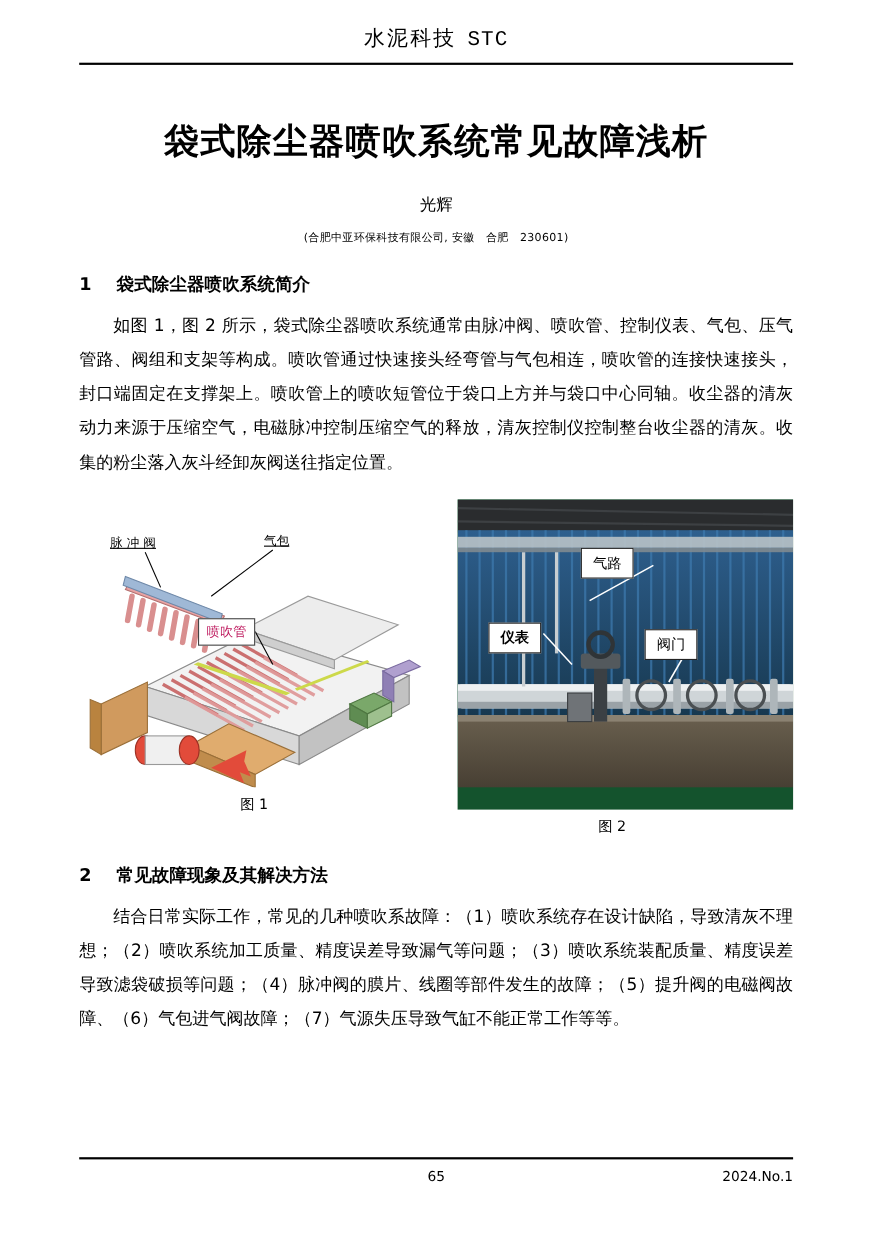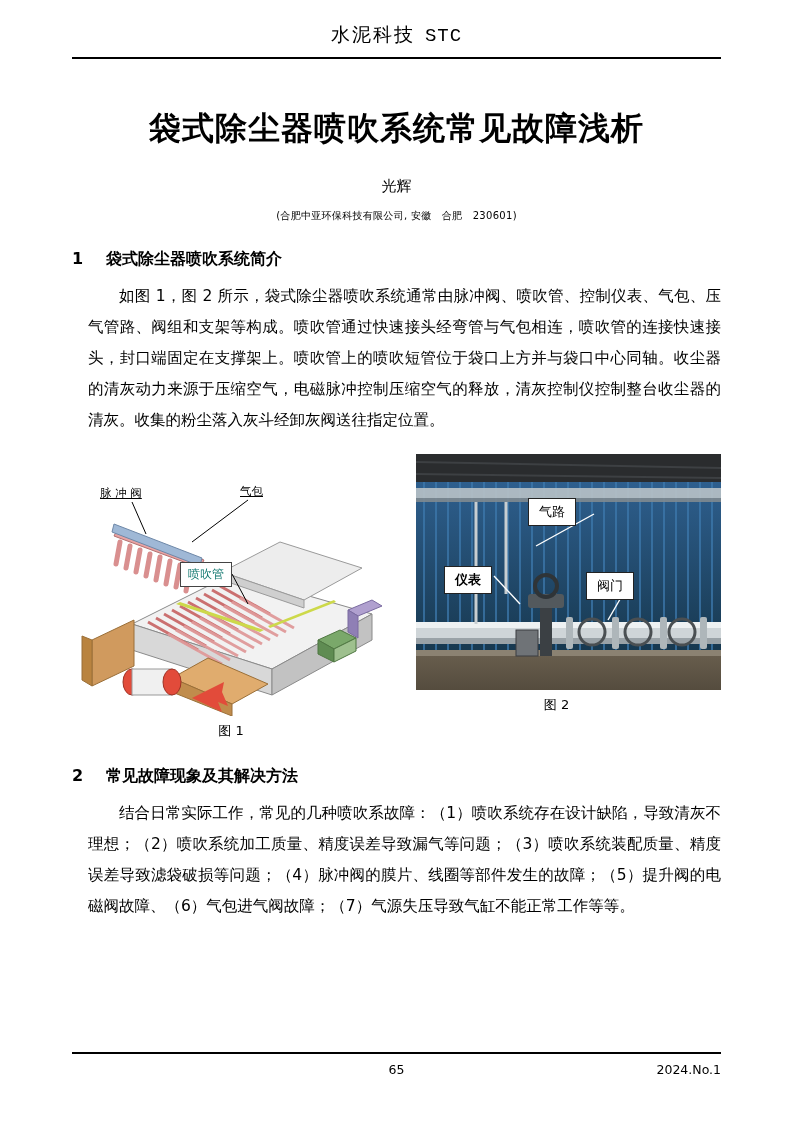--- a/index.html
+++ b/index.html
@@ -85,21 +85,20 @@
     flex: none;
   }
   .para {
     font-family: "DejaVu Sans", sans-serif;
     font-size: 15.5px;
     line-height: 31px;
     text-align: justify;
     text-justify: inter-ideograph;
     margin-top: 11px;
     text-indent: 2em;
-    margin-left: 16px;
   }
   
   .figures {
     display: flex;
     justify-content: space-between;
     margin-top: 18px;
   }
   .fig {
     position: relative;
   }
@@ -111,39 +110,39 @@
   }
   .fig1-box {
     width: 318px;
     height: 262px;
     position: relative;
     background: #ffffff;
     overflow: hidden;
   }
   .fig2-box {
     width: 305px;
-    height: 236px;
+    height: 282px;
     position: relative;
     overflow: hidden;
     background: #14532d;
     margin-left: 24px;
   }
   .lbl {
     position: absolute;
     font-family: "DejaVu Sans", sans-serif;
     font-size: 11.5px;
     color: #000;
     white-space: nowrap;
     text-decoration: underline;
   }
   .lbl-box {
     position: absolute;
     font-family: "DejaVu Sans", sans-serif;
     font-size: 12px;
-    color: #0f766e;
+    color: #be185d;
     background: #fff;
     border: 1px solid #444;
     padding: 3px 7px;
     white-space: nowrap;
   }
   .lbl-box2 {
     position: absolute;
     font-family: "DejaVu Sans", sans-serif;
     font-size: 13px;
     color: #000;

